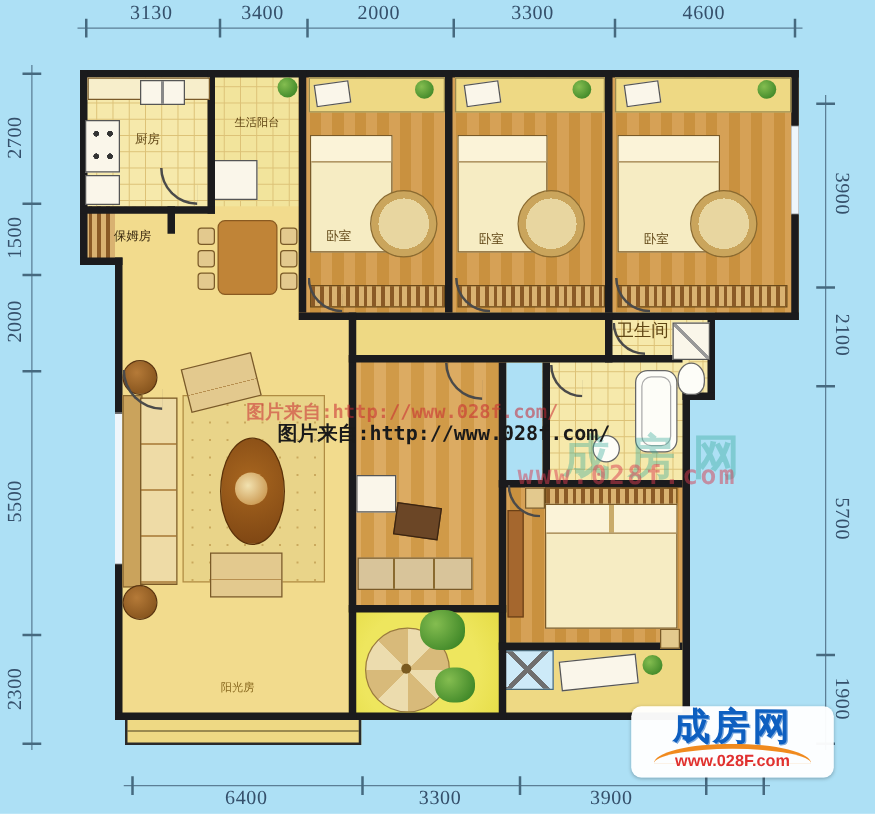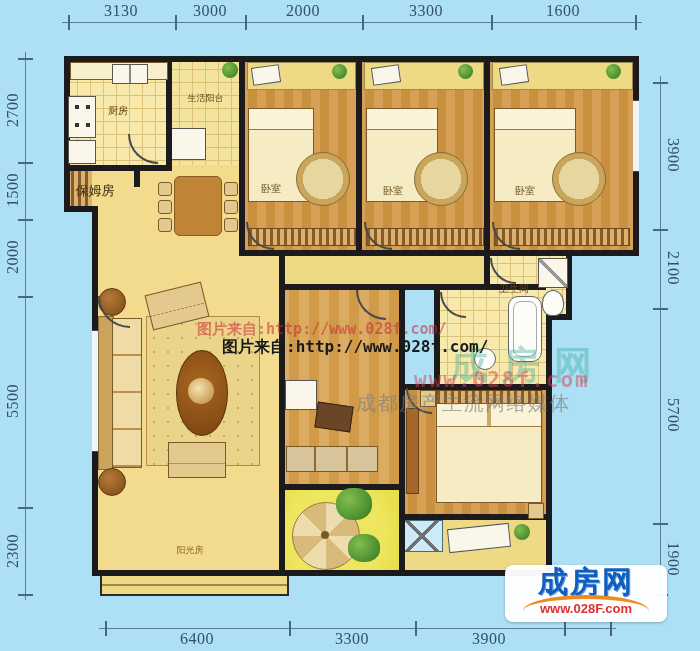--- a/index.html
+++ b/index.html
@@ -35,24 +35,24 @@
 <div id="stage">
 
   <div class="rline" style="left:62px;top:22px;width:580px;height:1px"></div>
   <div class="tick" style="left:68px;top:15px;width:2px;height:15px"></div>
   <div class="tick" style="left:175px;top:15px;width:2px;height:15px"></div>
   <div class="tick" style="left:245px;top:15px;width:2px;height:15px"></div>
   <div class="tick" style="left:362px;top:15px;width:2px;height:15px"></div>
   <div class="tick" style="left:491px;top:15px;width:2px;height:15px"></div>
   <div class="tick" style="left:635px;top:15px;width:2px;height:15px"></div>
   <div class="dim" style="left:121px;top:11px">3130</div>
-  <div class="dim" style="left:210px;top:11px">3000</div>
+  <div class="dim" style="left:210px;top:11px">3400</div>
   <div class="dim" style="left:303px;top:11px">2000</div>
   <div class="dim" style="left:426px;top:11px">3300</div>
-  <div class="dim" style="left:563px;top:11px">1600</div>
+  <div class="dim" style="left:563px;top:11px">4600</div>
 
   <div class="rline" style="left:25px;top:52px;width:1px;height:548px"></div>
   <div class="tick" style="left:18px;top:58px;width:15px;height:2px"></div>
   <div class="tick" style="left:18px;top:162px;width:15px;height:2px"></div>
   <div class="tick" style="left:18px;top:219px;width:15px;height:2px"></div>
   <div class="tick" style="left:18px;top:296px;width:15px;height:2px"></div>
   <div class="tick" style="left:18px;top:507px;width:15px;height:2px"></div>
   <div class="tick" style="left:18px;top:594px;width:15px;height:2px"></div>
   <div class="dim rot-l" style="left:13px;top:110px">2700</div>
   <div class="dim rot-l" style="left:13px;top:190px">1500</div>
@@ -213,30 +213,29 @@
   <div class="furn tan" style="left:420px;top:390px;width:14px;height:15px"></div>
   <div class="furn tan" style="left:528px;top:503px;width:14px;height:14px"></div>
   <div class="a" style="left:406px;top:408px;width:11px;height:84px;background:#a5672e;border:1px solid #6b4016"></div>
   <div class="arc" style="left:406px;top:388px;width:24px;height:24px"></div>
 
   <div class="furn whitebox xbox" style="left:448px;top:526px;width:60px;height:22px;transform:rotate(-6deg)"></div>
   <div class="a green" style="left:514px;top:524px;width:16px;height:16px"></div>
 
   <div class="lbl" style="left:64px;top:104px;width:108px">厨房</div>
   <div class="lbl" style="left:166px;top:92px;width:79px;font-size:9px">生活阳台</div>
-  <div class="lbl" style="left:57px;top:182px;width:76px;font-size:13px;color:#3a2a10">保姆房</div>
+  <div class="lbl" style="left:68px;top:182px;width:76px;font-size:10px;color:#3a2a10">保姆房</div>
   <div class="lbl" style="left:246px;top:182px;width:50px">卧室</div>
   <div class="lbl" style="left:368px;top:184px;width:50px">卧室</div>
   <div class="lbl" style="left:500px;top:184px;width:50px">卧室</div>
-  <div class="lbl" style="left:484px;top:282px;width:60px;font-size:10px">卫生间</div>
+  <div class="lbl" style="left:484px;top:256px;width:60px;font-size:14px">卫生间</div>
   <div class="lbl" style="left:140px;top:544px;width:100px;font-size:9px;color:#8a6a20">阳光房</div>
 
   <div class="wm" style="left:450px;top:340px;font:bold 38px 'Liberation Sans',sans-serif;color:rgba(52,168,152,.38);letter-spacing:14px">成房网</div>
   <div class="wm" style="left:414px;top:368px;font:bold 21px 'DejaVu Sans Mono',monospace;color:rgba(215,60,80,.5);letter-spacing:2px">www.028f.com</div>
-  <div class="wm" style="left:356px;top:390px;font:20px 'Liberation Sans',sans-serif;color:rgba(120,120,120,.6);letter-spacing:1.5px">成都房产主流网络媒体</div>
   <div class="wm" style="left:197px;top:320px;font:bold 15px 'DejaVu Sans Mono',monospace;color:rgba(200,40,50,.55)">图片来自:http://www.028f.com/</div>
   <div class="wm" style="left:222px;top:337px;font:bold 16px 'DejaVu Sans Mono',monospace;color:#1a1a1a">图片来自:http://www.028f.com/</div>
 
   <div class="a" style="left:505px;top:565px;width:162px;height:57px;background:rgba(255,255,255,.96);border-radius:8px;box-shadow:0 1px 3px rgba(0,0,0,.25);text-align:center">
     <div style="font:bold 30px 'Liberation Sans',sans-serif;color:#0e5fc0;line-height:34px;letter-spacing:2px;text-shadow:1px 1px 0 #7aa8dd">成房网</div>
     <div style="position:absolute;left:18px;top:30px;width:126px;height:12px;border-top:4px solid #f08a1e;border-radius:50%/100% 100% 0 0"></div>
     <div style="font:bold 13px 'Liberation Sans',sans-serif;color:#e03030;line-height:20px">www.028F.com</div>
   </div>
 
 </div>

